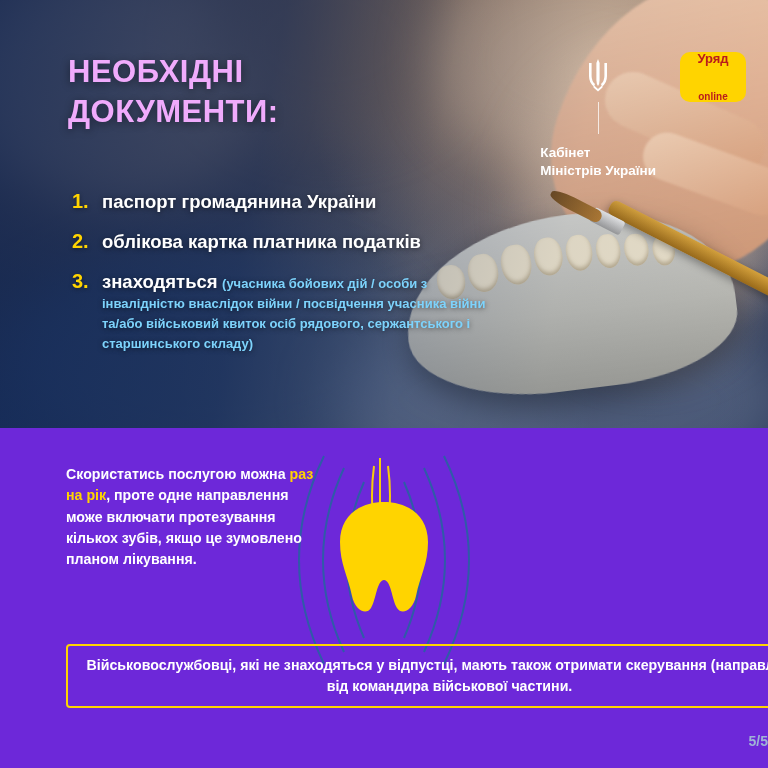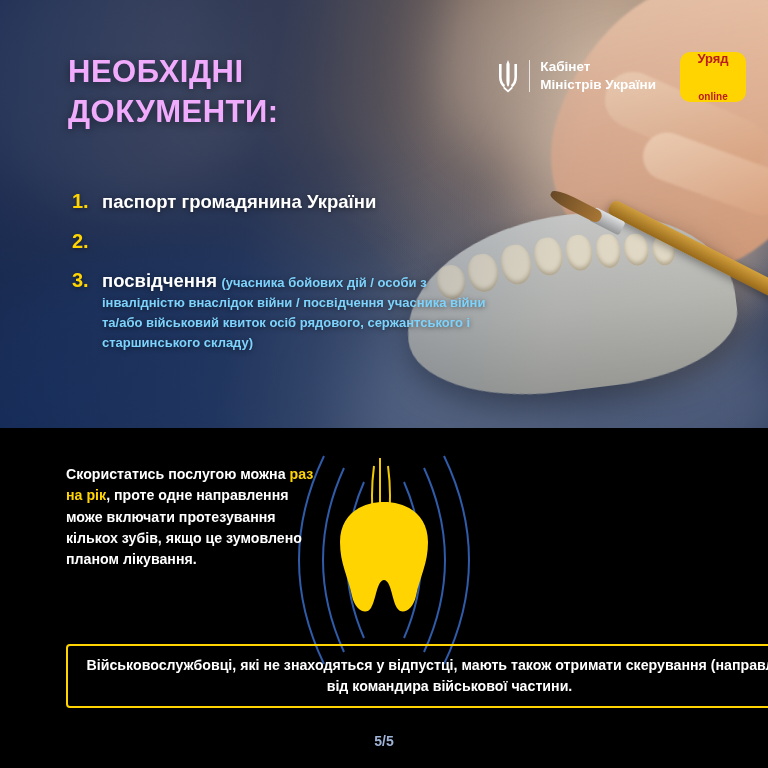--- a/index.html
+++ b/index.html
@@ -84,21 +84,21 @@
 
   
   .title {
     position: absolute; left: 68px; top: 52px;
     color: #f0abfc; font-size: 31px; font-weight: bold;
     letter-spacing: 0.5px; line-height: 1.28; text-transform: uppercase;
     text-shadow: 0 2px 8px rgba(0,0,0,0.45);
   }
   .brand {
     position: absolute; right: 112px; top: 58px;
-    display: flex; align-items: center; gap: 10px;
+    display: flex; align-items: center; gap: 10px; flex-direction: column;
   }
   .trident { width: 22px; height: 34px; }
   .brand-divider { width: 1px; height: 32px; background: rgba(255,255,255,0.75); }
   .brand-text { color: #ffffff; font-size: 13.5px; font-weight: bold; line-height: 1.35; }
   .gov-badge {
     position: absolute; right: 22px; top: 52px;
     width: 66px; height: 50px; background: #ffd400; border-radius: 10px;
     display: flex; flex-direction: column; align-items: center; justify-content: space-between;
     color: #b91c1c; line-height: 1.05;
   }
@@ -108,40 +108,40 @@
   
   .list { position: absolute; left: 72px; top: 190px; width: 430px; }
   .li { display: flex; margin-bottom: 16px; }
   .num { color: #ffd400; font-size: 20px; font-weight: bold; width: 30px; flex: none; text-shadow: 0 1px 4px rgba(0,0,0,0.4); }
   .li-main { color: #ffffff; font-size: 18.5px; font-weight: bold; line-height: 1.3; text-shadow: 0 1px 5px rgba(0,0,0,0.5); }
   .li-sub { color: #7dd3fc; font-size: 13px; font-weight: bold; line-height: 1.45; text-shadow: 0 1px 5px rgba(0,0,0,0.5); }
 
   
   .lower {
     position: absolute; left: 0; top: 428px; width: 768px; height: 340px;
-    background: #000000;
+    background: #6d28d9;
     padding-left: 16px;
   }
   .rings { position: absolute; left: 252px; top: 24px; width: 264px; height: 216px; }
   .tooth-icon { position: absolute; left: 336px; top: 70px; width: 96px; height: 118px; }
 
   .col { position: absolute; top: 36px; width: 250px; color: #ffffff; font-size: 14.2px; line-height: 1.5; font-weight: bold; }
   .col-left { left: 66px; }
   .col-right { left: 468px; }
   .hl { color: #ffd400; }
 
   .callout {
     position: absolute; left: 66px; top: 216px; width: 767px; height: 64px;
     border: 2px solid #ffd400; border-radius: 4px;
     display: flex; align-items: center; justify-content: center;
     padding: 0 18px;
   }
   .callout p { color: #ffffff; font-size: 14.2px; font-weight: bold; line-height: 1.45; text-align: center; }
   .pager {
-    position: absolute; left: 0; top: 305px; width: 768px; text-align: center;
+    position: absolute; left: 0; top: 305px; width: 768px; text-align: right;
     color: #9fb3d6; font-size: 14px; font-weight: bold;
   }
 </style>
 </head>
 <body>
 
 <div class="page">
 
   <div class="photo">
     <div class="blob b1"></div>
@@ -200,25 +200,28 @@
 
   <div class="list">
     <div class="li">
       <div class="num">1.</div>
       <div>
         <span class="li-main">паспорт громадянина України</span>
       </div>
     </div>
     <div class="li">
       <div class="num">2.</div>
+      <div>
+        <span class="li-main">облікова картка платника податків</span>
+      </div>
     </div>
     <div class="li">
       <div class="num">3.</div>
       <div style="width:400px;">
-        <span class="li-main">посвідчення</span>
+        <span class="li-main">знаходяться</span>
         <span class="li-sub">(учасника бойових дій / особи з інвалідністю внаслідок війни / посвідчення учасника війни та/або військовий квиток осіб рядового, сержантського і старшинського складу)</span>
       </div>
     </div>
   </div>
 
   <div class="lower">
 
     <svg class="rings" viewBox="0 0 264 216">
       <g fill="none" stroke="#2f5ba8" stroke-width="2">
         <path d="M112 30 Q78 108 112 186"></path>

